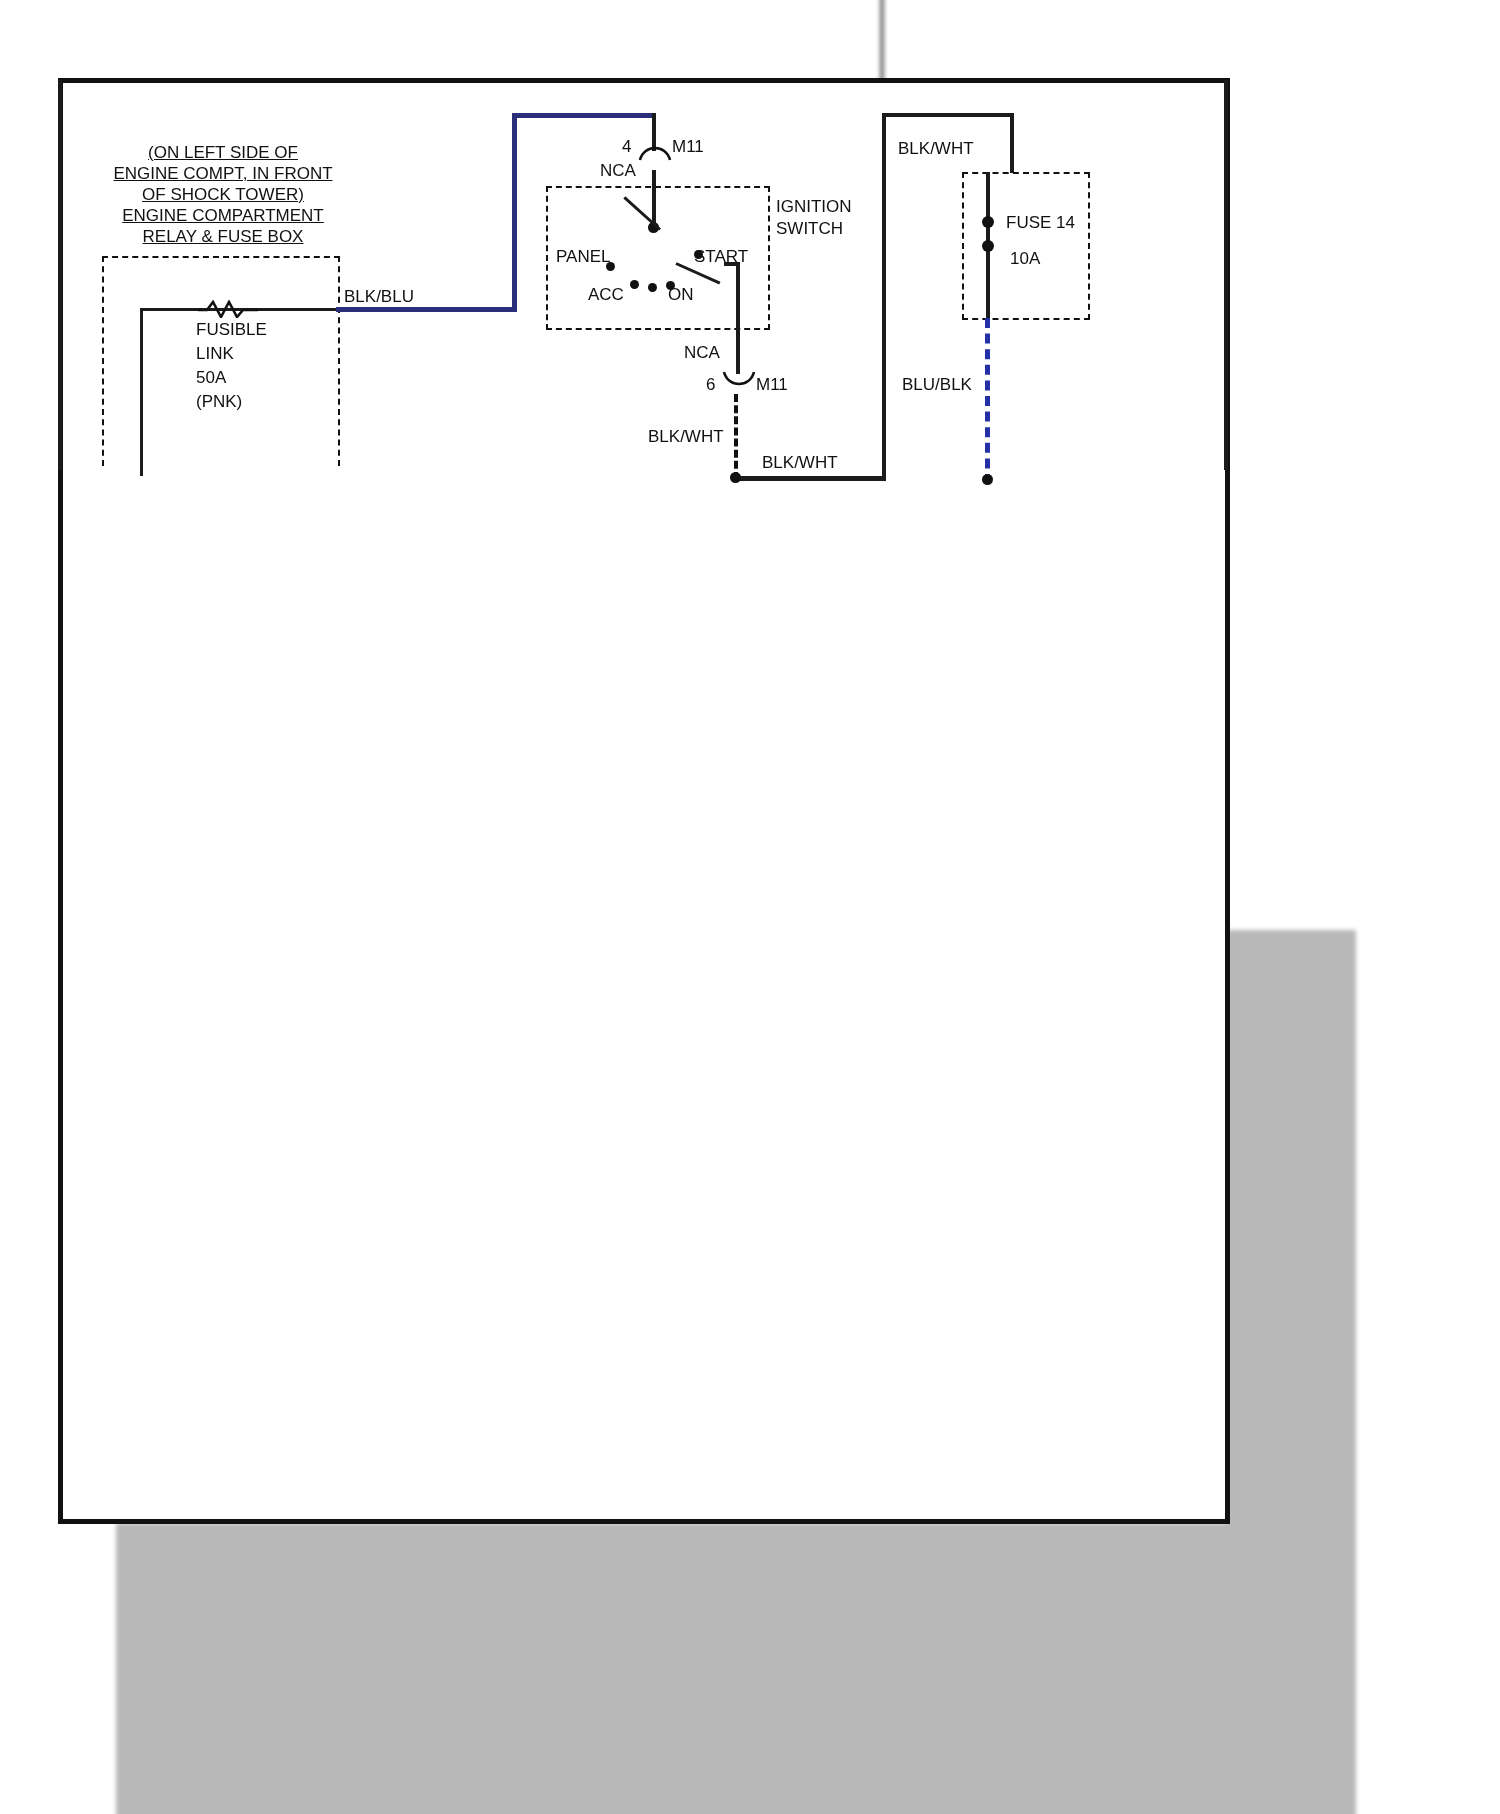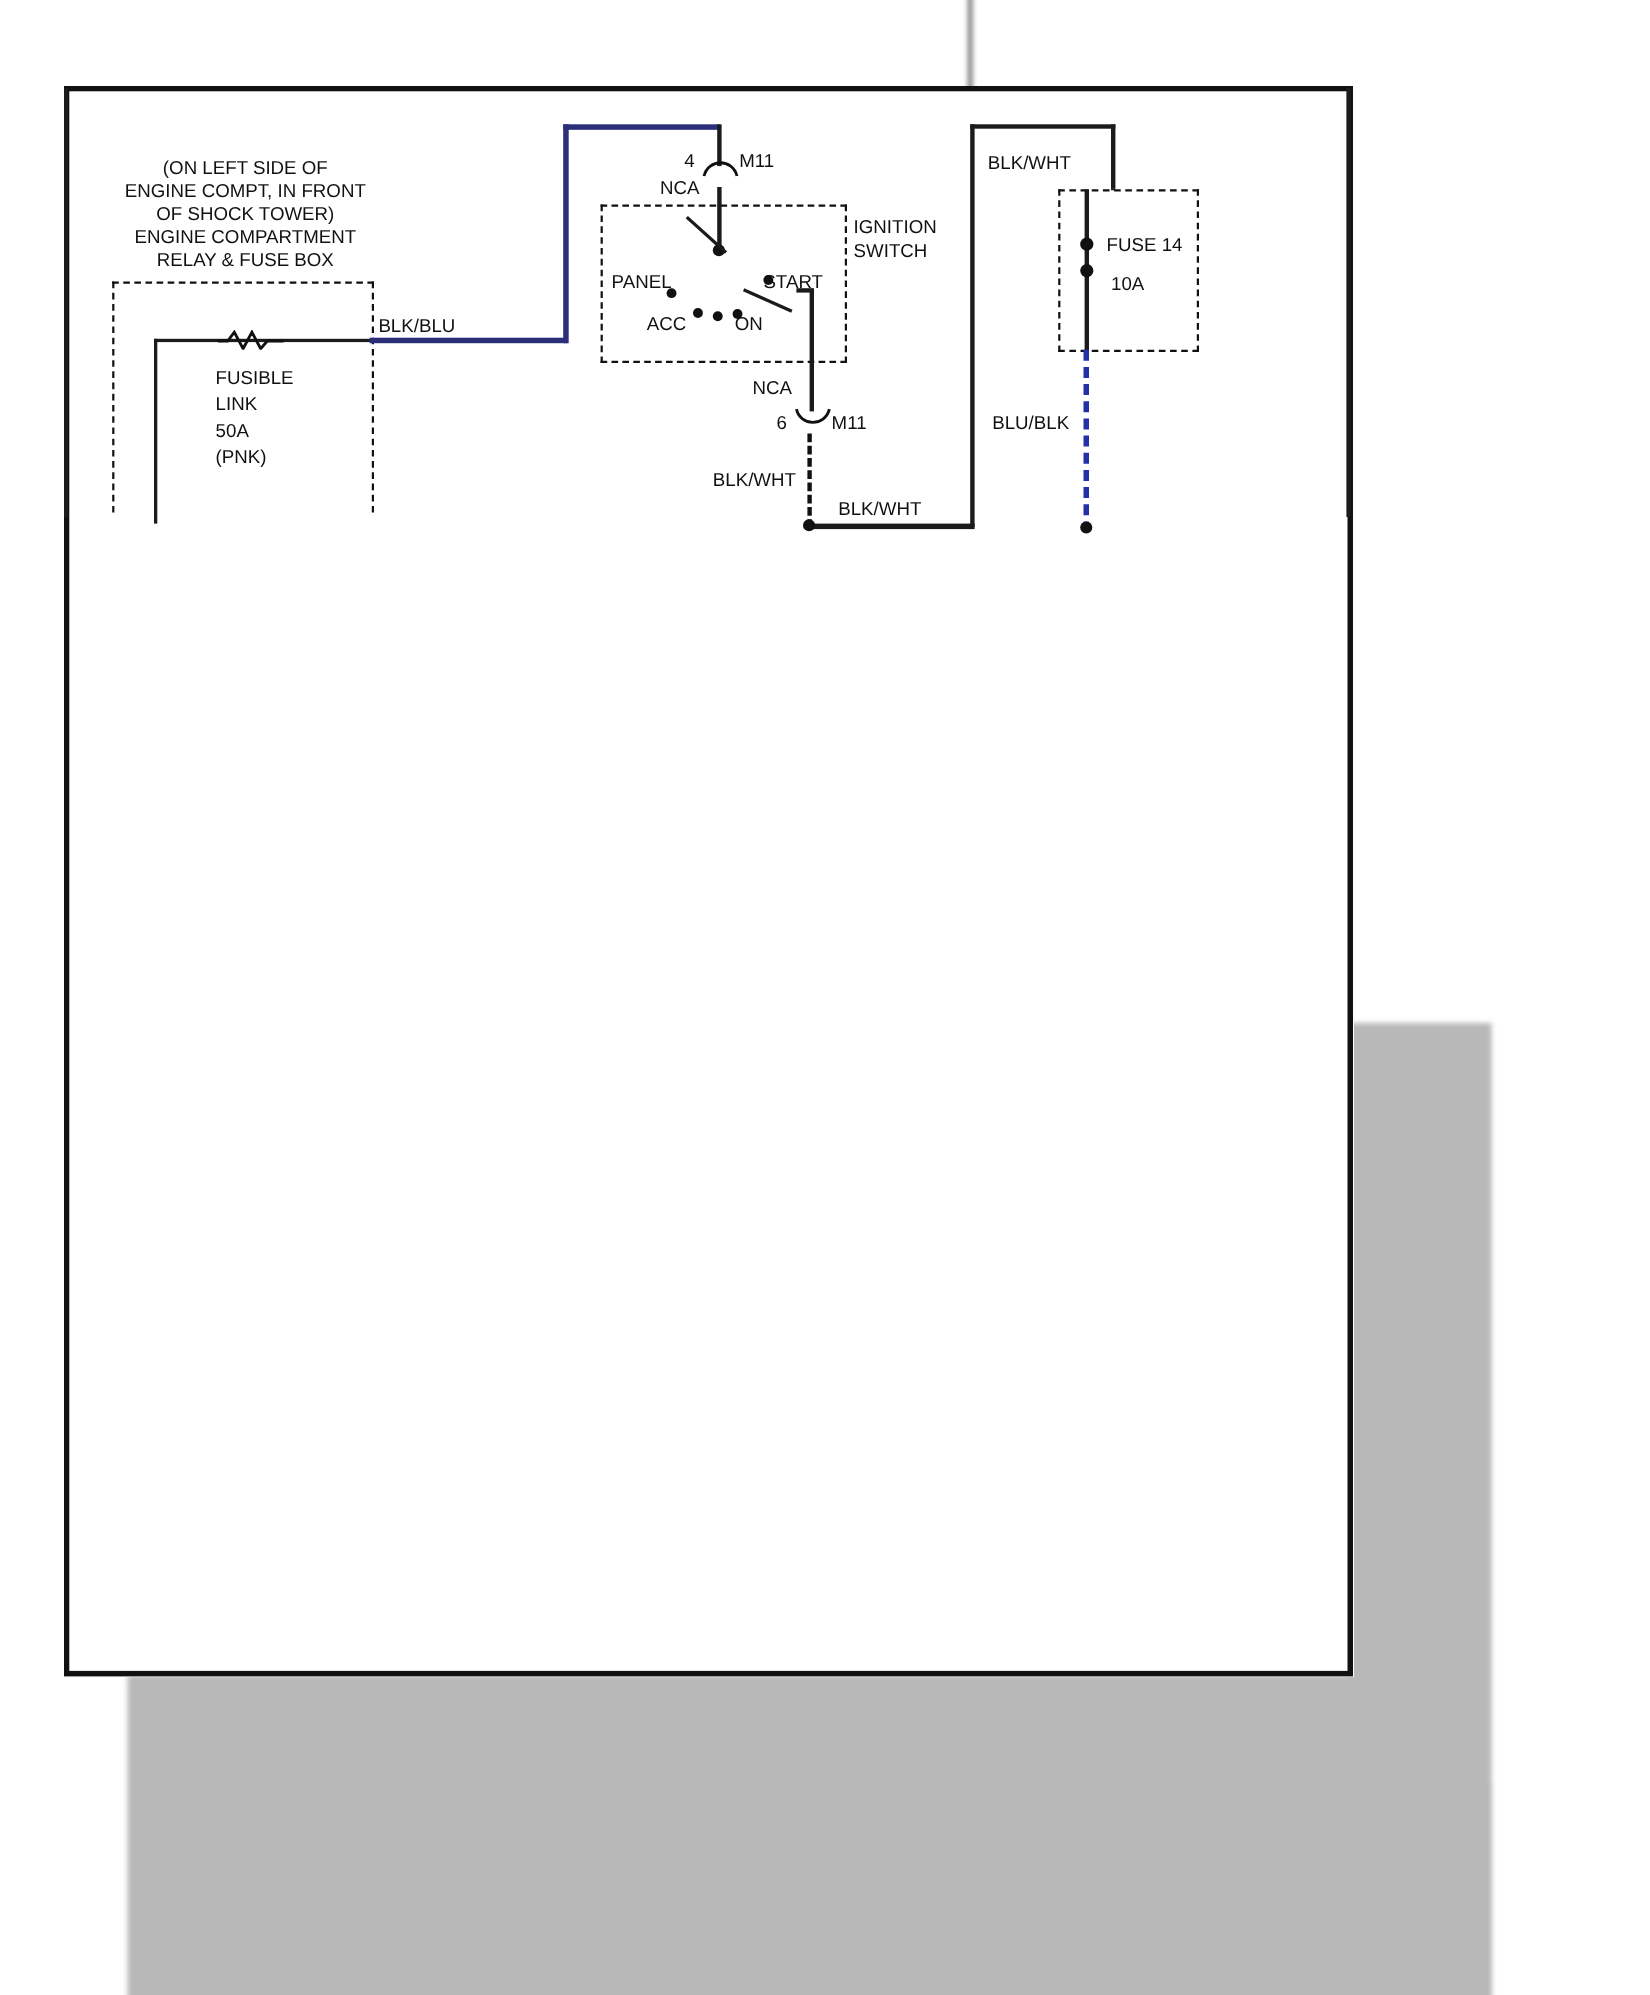--- a/index.html
+++ b/index.html
@@ -219,36 +219,36 @@
     <div class="wire-gray" style="left:486px;top:664px;width:8px;height:100px;opacity:.5;"></div>
     <div class="wire-gray" style="left:540px;top:664px;width:8px;height:100px;opacity:.5;"></div>
     <div class="wire-gray" style="left:586px;top:694px;width:8px;height:70px;opacity:.5;"></div>
 
     <div class="credit" style="left:22px;top:1020px;">DiagramData.com</div>
   </div>
 
   <div class="frame"></div>
 
   <div class="dash-box" style="left:102px;top:256px;width:238px;height:210px;border-bottom:0;"></div>
-  <div class="txt" style="left:108px;top:142px;text-align:center;width:230px;white-space:pre;">(ON LEFT SIDE OF
+  <div class="txt" style="left:108px;top:142px;text-align:center;width:230px;white-space:pre;text-decoration:underline;">(ON LEFT SIDE OF
 ENGINE COMPT, IN FRONT
 OF SHOCK TOWER)
 ENGINE COMPARTMENT
 RELAY &amp; FUSE BOX</div>
 
   <div class="wire-blk" style="left:58px;top:80px;width:4px;height:390px;"></div>
 
   <div class="wire-blk" style="left:140px;top:308px;width:198px;height:3px;"></div>
   <div class="wire-blk" style="left:140px;top:308px;width:3px;height:168px;"></div>
   <div class="squig" style="left:198px;top:300px;">
     <svg width="60" height="18">
         <path d="M0 10 L9 10 L15 2 L23 17 L31 2 L39 17 L45 10 L60 10" stroke="#111" stroke-width="2.6" fill="none"></path>
       </svg>
   </div>
-  <div class="txt" style="left:196px;top:332px;white-space:pre;line-height:24px;">FUSIBLE
+  <div class="txt" style="left:196px;top:318px;white-space:pre;line-height:24px;">FUSIBLE
 LINK
 50A
 (PNK)</div>
 
   <div class="wire-blu" style="left:336px;top:307px;width:180px;height:5px;"></div>
   <div class="wire-blu" style="left:512px;top:113px;width:5px;height:199px;"></div>
   <div class="wire-blu" style="left:512px;top:113px;width:142px;height:5px;"></div>
   <div class="txt" style="left:344px;top:286px;">BLK/BLU</div>
 
   <div class="wire-blk" style="left:652px;top:113px;width:4px;height:38px;"></div>

